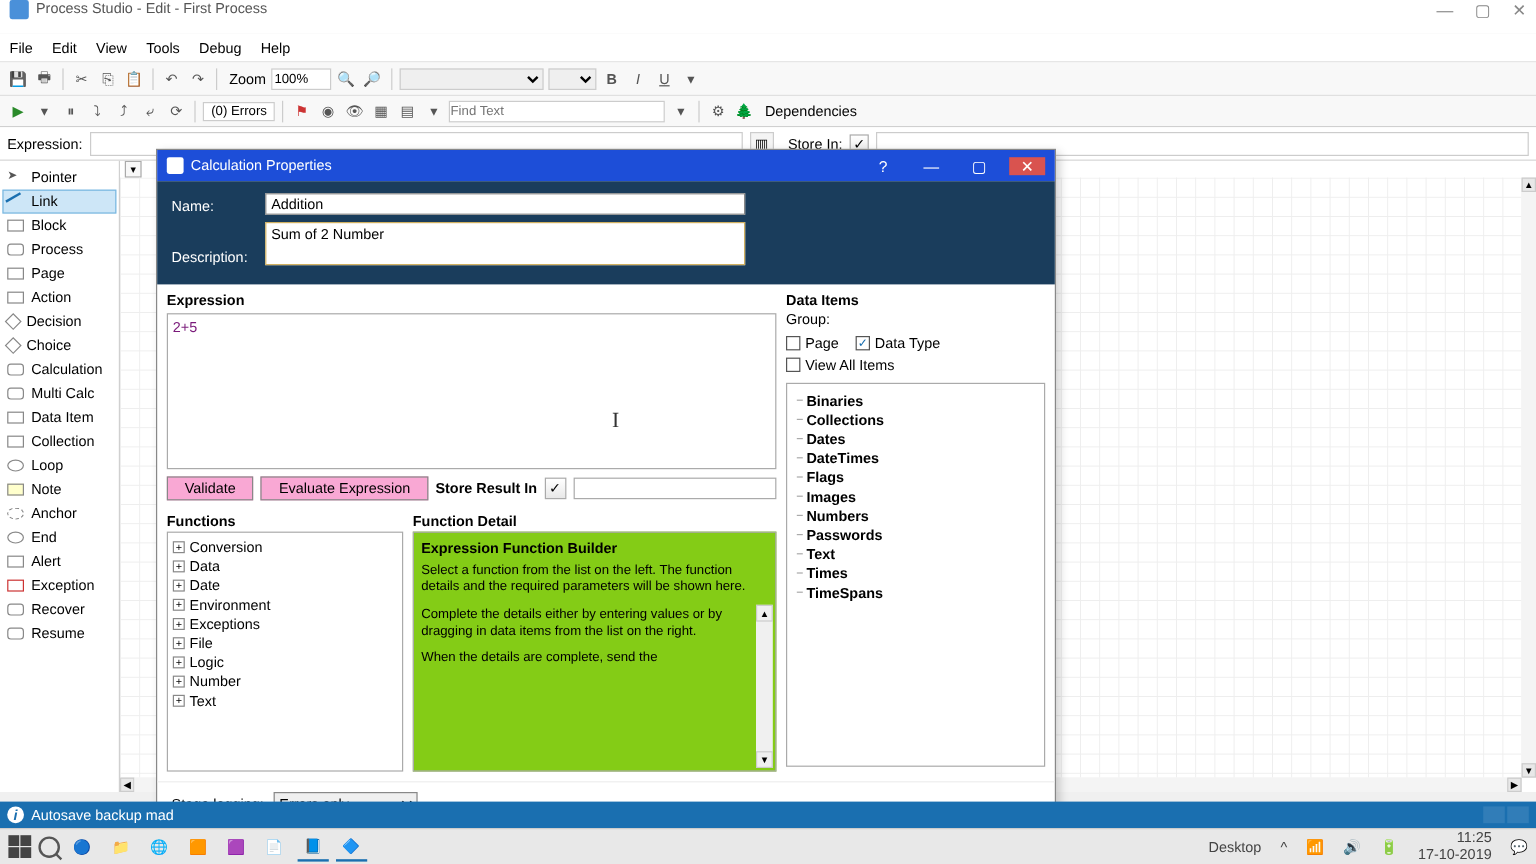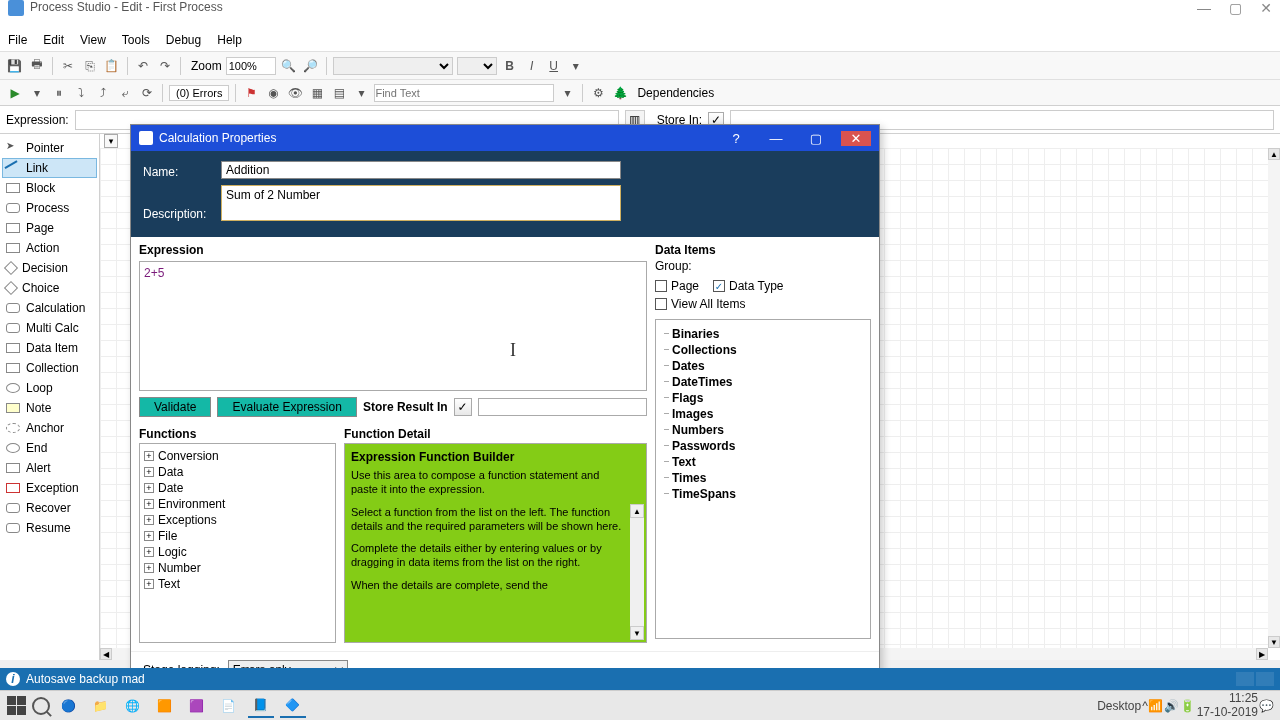--- a/index.html
+++ b/index.html
@@ -82,21 +82,21 @@
 .dlg-row input[type=text] { flex: 1; max-width: 400px; height: 18px; border: 1px solid #888; padding: 0 4px; color: #000; background:#fff;}
 .dlg-row textarea { flex: 1; max-width: 400px; height: 36px; border: 1px solid #d0b060; padding: 2px 4px; color: #000; resize: none; font-family: inherit; font-size:12px; background:#fff;}
 
 .dlg-body { display: flex; padding: 6px 8px 8px; gap: 8px; }
 .body-left { flex: 1; display: flex; flex-direction: column; }
 .expr-label { font-weight: bold; margin-bottom: 4px; }
 .expr-box { height: 130px; border: 1px solid #aaa; background: #fff; padding: 4px; position: relative; }
 .expr-text { color: #7a1a7a; }
 .cursor-mark { position:absolute; left:370px; top:78px; font-size:18px; color:#333; font-family: serif;}
 .val-row { display: flex; align-items: center; gap: 6px; margin-top: 6px; }
-.val-btn { padding: 2px 14px; border: 1px solid #888; background: #14b8a6; cursor: default; white-space:nowrap;}
+.val-btn { padding: 2px 14px; border: 1px solid #888; background: #f9a8d4; cursor: default; white-space:nowrap;}
 .val-row label { font-weight: bold; }
 .val-row .store-chk { width:18px; height:18px; border:1px solid #aaa; background:linear-gradient(#fff,#e8e8e8); display:inline-flex;align-items:center;justify-content:center;}
 .val-row input { flex: 1; height: 18px; border: 1px solid #aaa; }
 
 .func-section { margin-top: 10px; display: flex; gap: 8px; }
 .func-left { width: 197px; }
 .func-left .hdr { font-weight: bold; margin-bottom: 2px; }
 .func-tree { border: 1px solid #aaa; height: 200px; padding: 4px; background:#fff;}
 .tree-item { display: flex; align-items: center; gap: 4px; padding: 1px 0; }
 .tree-item .plus { width: 10px; height: 10px; border: 1px solid #888; display: flex; align-items: center; justify-content: center; font-size: 9px; line-height: 1; }
@@ -130,21 +130,21 @@
 .statusbar .right .sic { width:18px; height:14px; background:rgba(255,255,255,0.1);}
 
 
 .taskbar { position: absolute; bottom: 0; left: 0; right: 0; height: 30px; background: #e8e8e8; border-top:1px solid #ccc; display: flex; align-items: center; padding: 0 6px; gap: 6px; }
 .taskbar .start { width:20px; height:20px; display:flex; flex-wrap:wrap;}
 .taskbar .start span { width:9px; height:9px; background:#444; margin:0.5px;}
 .taskbar .search { width:18px; height:18px; border:2px solid #555; border-radius:50%; position:relative;}
 .taskbar .search::after{content:'';position:absolute;width:6px;height:2px;background:#555;bottom:-2px;right:-4px;transform:rotate(45deg);}
 .taskbar .tic { width:26px; height:24px; display:flex; align-items:center; justify-content:center;}
 .taskbar .tic.active { border-bottom:2px solid #1a6fb0;}
-.taskbar .tray { margin-left:auto; display:flex; align-items:center; gap:1px; font-size:11px; color:#444;}
+.taskbar .tray { margin-left:auto; display:flex; align-items:center; gap:16px; font-size:11px; color:#444;}
 .taskbar .tray .col { display:flex; flex-direction:column; line-height:1.1; text-align:right;}
 </style>
 </head>
 <body>
 
 <div class="titlebar">
   <div class="app-icon"></div>
   <span>Process Studio  - Edit -  First Process</span>
   <div class="wincontrols">
     <span>—</span>
@@ -401,21 +401,20 @@
             <div class="tree-item">
                 <span class="plus">+</span>
                 <span>Text</span>
               </div>
           </div>
         </div>
         <div class="func-right">
           <div class="hdr">Function Detail</div>
           <div class="func-detail">
             <div class="fd-title">Expression Function Builder</div>
-            <p>Use this area to compose a function statement and paste it into the expression.</p>
             <p>Select a function from the list on the left. The function details and the required parameters will be shown here.</p>
             <p>Complete the details either by entering values or by dragging in data items from the list on the right.</p>
             <p>When the details are complete, send the</p>
             <div class="vbar">
               <div class="arr">▲</div>
               <div class="trk"></div>
               <div class="arr">▼</div>
             </div>
           </div>
         </div>

